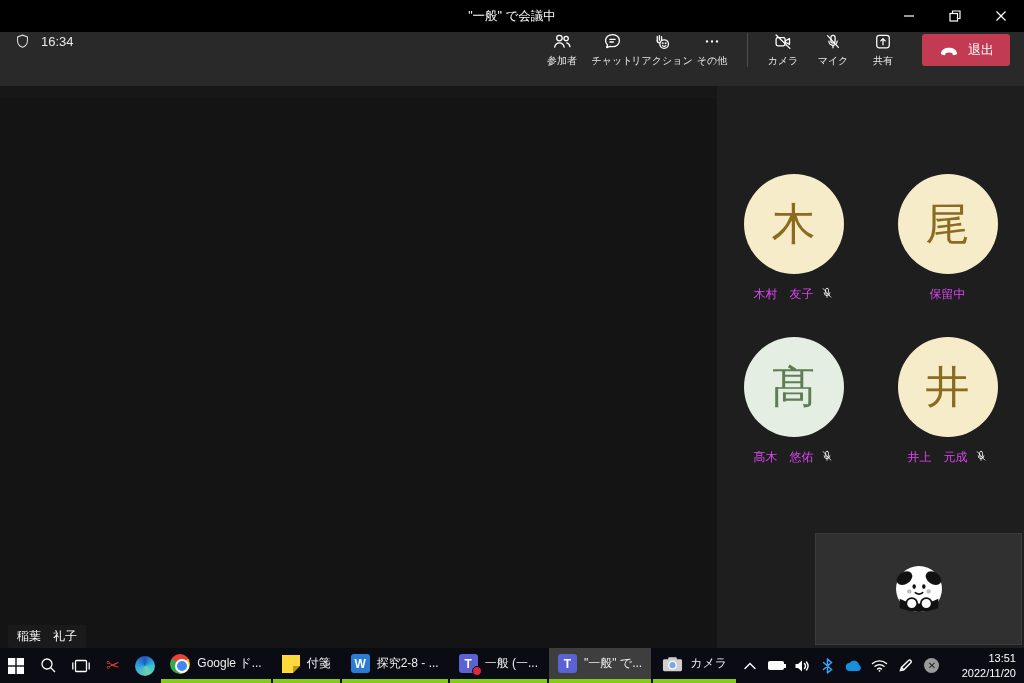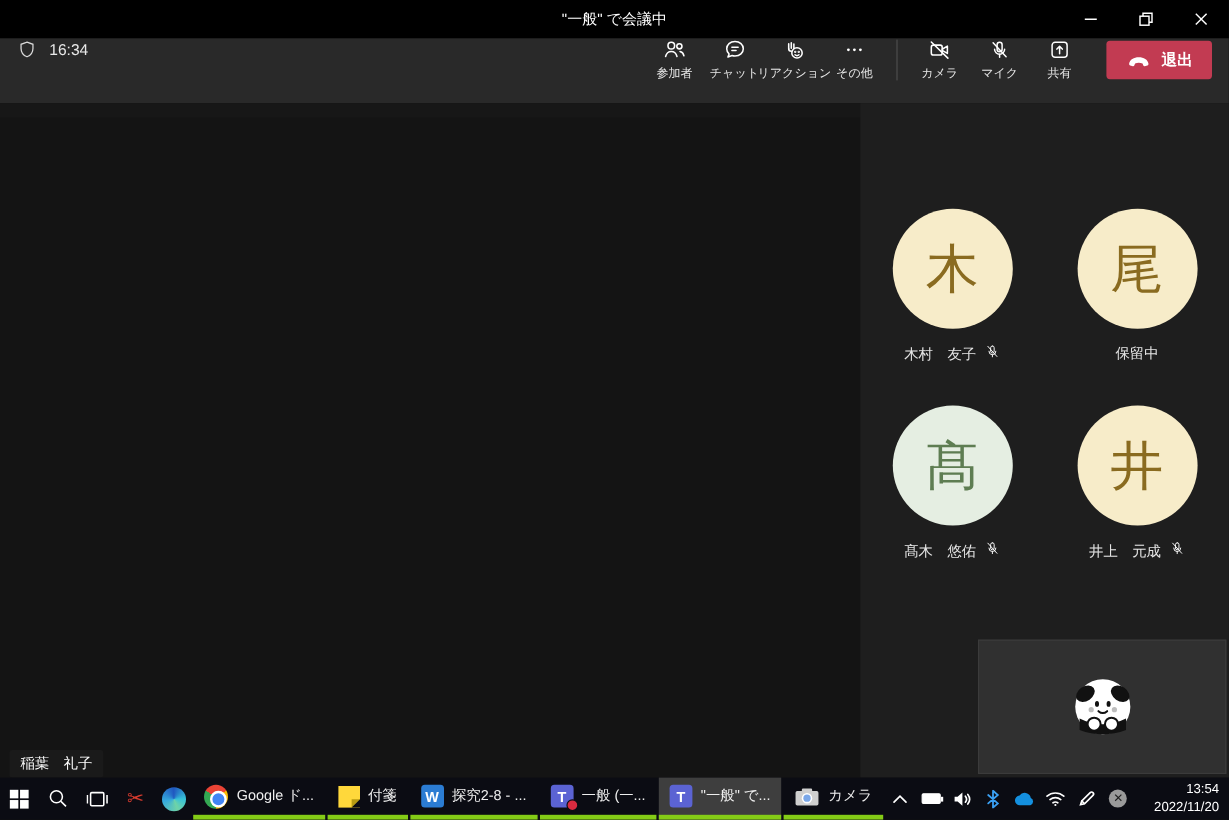--- a/index.html
+++ b/index.html
@@ -20,39 +20,39 @@
     display:flex; align-items:flex-start; color:#fff; }
   .toolbar-left { display:flex; align-items:center; gap:10px; padding-left:14px; }
   .toolbar-time { font-size:13px; color:#e8e8e8; }
   .toolbar-right { margin-left:auto; display:flex; align-items:center; padding-right:14px; }
   .tb-btn { width:50px; height:36px; display:flex; flex-direction:column; align-items:center;
     justify-content:center; gap:3px; cursor:pointer; }
   .tb-btn .lbl { font-size:10px; color:#e8e8e8; white-space:nowrap; }
   .tb-btn svg { stroke:#fff; fill:none; stroke-width:1.5; stroke-linecap:round; stroke-linejoin:round; }
   .tb-divider { width:1px; height:34px; background:#4d4d4d; margin:0 10px; }
   .leave-btn { margin-left:14px; height:32px; padding:12px 16px; background:#c23b52; border-radius:3px;
-    display:flex; align-items:center; gap:8px; cursor:pointer;font-weight:bold; }
+    display:flex; align-items:center; gap:8px; cursor:pointer; }
   .leave-btn .lbl { color:#fff; font-size:13px; }
 
   
   .content { position:absolute; left:0; top:86px; width:1024px; height:562px; background:#171717; }
   .stage { position:absolute; left:0; top:12px; width:717px; height:562px; background:#141414; }
   .presenter-chip { position:absolute; left:8px; bottom:12px; background:rgba(26,26,26,.95);
     color:#fff; font-size:12px; padding:3px 9px; border-radius:2px; }
   .panel { position:absolute; left:717px; top:0; width:307px; height:562px; background:#1e1e1e; }
 
   .tiles { position:absolute; left:0; top:88px; width:307px; display:flex; flex-wrap:wrap;
     justify-content:center; column-gap:36px; row-gap:34px; }
   .tile { width:118px; display:flex; flex-direction:column; align-items:center; }
   .avatar-circle { width:100px; height:100px; border-radius:50%; display:flex; align-items:center;
     justify-content:center; font-size:44px; }
   .avatar-cream { background:#f7ecc9; color:#8a6b20; }
   .avatar-green { background:#e5eee2; color:#5e7d52; }
-  .tile-label { margin-top:12px; display:flex; align-items:flex-end; gap:6px; color:#e5e5e5; font-size:12px;
-    white-space:nowrap;font-family:Liberation Mono, monospace; }
+  .tile-label { margin-top:12px; display:flex; align-items:flex-start; gap:6px; color:#d946ef; font-size:12px;
+    white-space:nowrap; }
   .mic-off-sm svg { stroke:#fff; fill:none; stroke-width:1.4; stroke-linecap:round; }
 
   .selfview { position:absolute; right:2px; bottom:3px; width:207px; height:112px; background:#303030;
     border:1px solid #3b3b3b; display:flex; align-items:center; justify-content:center; }
 
   
   .taskbar { position:absolute; left:0; top:648px; width:1024px; height:35px; background:#0b0c13;
     display:flex; align-items:stretch; color:#fff; }
   .tb-sys { width:44px; display:flex; align-items:center; justify-content:center; cursor:pointer; }
   .tb-sys svg { stroke:#fff; fill:none; stroke-width:1.3; }
@@ -397,18 +397,18 @@
       <div class="tray-ic">
         <svg width="15" height="15" viewBox="0 0 15 15">
             <path d="M2.5 12.5l1-3 7-7a1.6 1.6 0 0 1 2.3 2.3l-7 7z"></path>
             <path d="M3.5 9.5l2 2"></path>
           </svg>
       </div>
       <div class="tray-ic">
         <span class="x-circle">✕</span>
       </div>
       <div class="clock">
-        <div>13:54</div>
+        <div>13:51</div>
         <div>2022/11/20</div>
       </div>
     </div>
   </div>
 </div>
 
 </body></html>

